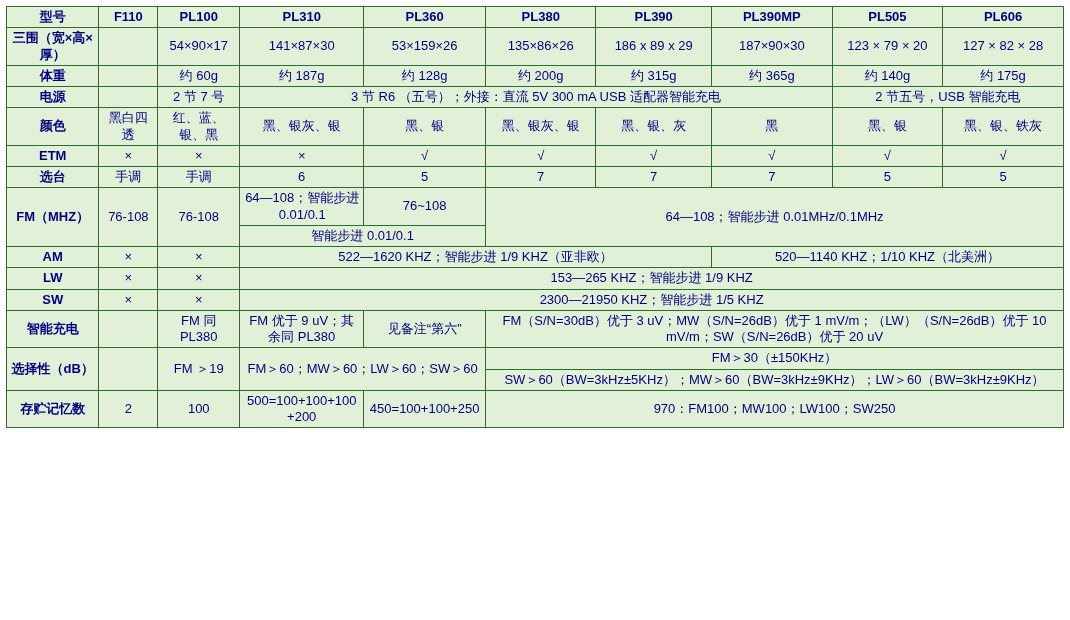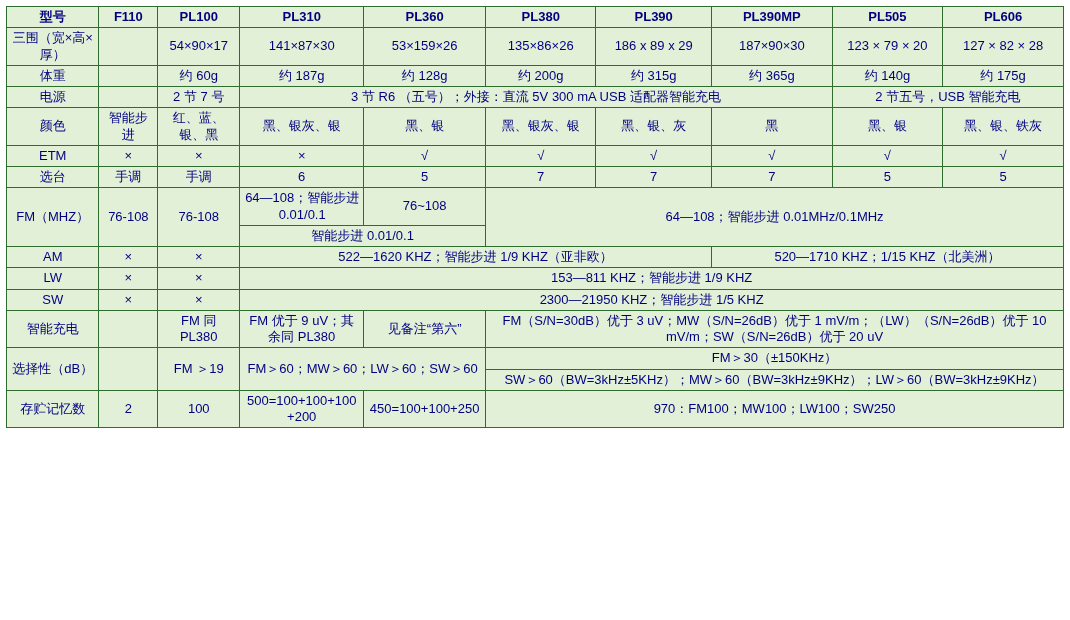--- a/index.html
+++ b/index.html
@@ -35,21 +35,21 @@
     padding: 2px 3px;
     text-align: center;
     vertical-align: middle;
     word-break: break-word;
   }
   td.hdr {
     font-weight: bold;
     font-size: 14px;
   }
   td.rowhdr {
-    font-weight: normal;
+    font-weight: bold;
     font-size: 13.5px;
   }
   td.lefty {
     text-align: left;
     padding-left: 5px;
   }
   .tick {
     font-size: 12px;
   }
 </style>
@@ -113,21 +113,21 @@
       <tr>
         <td class="rowhdr">电源</td>
         <td></td>
         <td>2 节 7 号</td>
         <td colspan="5">3 节 R6 （五号）；外接：直流 5V 300 mA USB 适配器智能充电</td>
         <td colspan="2">2 节五号，USB 智能充电</td>
       </tr>
 
       <tr>
         <td class="rowhdr">颜色</td>
-        <td>智能步进</td>
+        <td>黑白四透</td>
         <td>红、蓝、银、黑</td>
         <td>黑、银灰、银</td>
         <td>黑、银</td>
         <td>黑、银灰、银</td>
         <td>黑、银、灰</td>
         <td>黑</td>
         <td>黑、银</td>
         <td>黑、银、铁灰</td>
       </tr>
 
@@ -167,28 +167,28 @@
       </tr>
       <tr>
         <td colspan="2" class="lefty">智能步进 0.01/0.1</td>
       </tr>
 
       <tr>
         <td class="rowhdr">AM</td>
         <td class="tick">×</td>
         <td class="tick">×</td>
         <td colspan="4">522—1620 KHZ；智能步进 1/9 KHZ（亚非欧）</td>
-        <td colspan="3">520—1710 KHZ；1/15 KHZ（北美洲）</td>
+        <td colspan="3">520—1140 KHZ；1/10 KHZ（北美洲）</td>
       </tr>
 
       <tr>
         <td class="rowhdr">LW</td>
         <td class="tick">×</td>
         <td class="tick">×</td>
-        <td colspan="7">153—811 KHZ；智能步进 1/9 KHZ</td>
+        <td colspan="7">153—265 KHZ；智能步进 1/9 KHZ</td>
       </tr>
 
       <tr>
         <td class="rowhdr">SW</td>
         <td class="tick">×</td>
         <td class="tick">×</td>
         <td colspan="7">2300—21950 KHZ；智能步进 1/5 KHZ</td>
       </tr>
 
       <tr>

